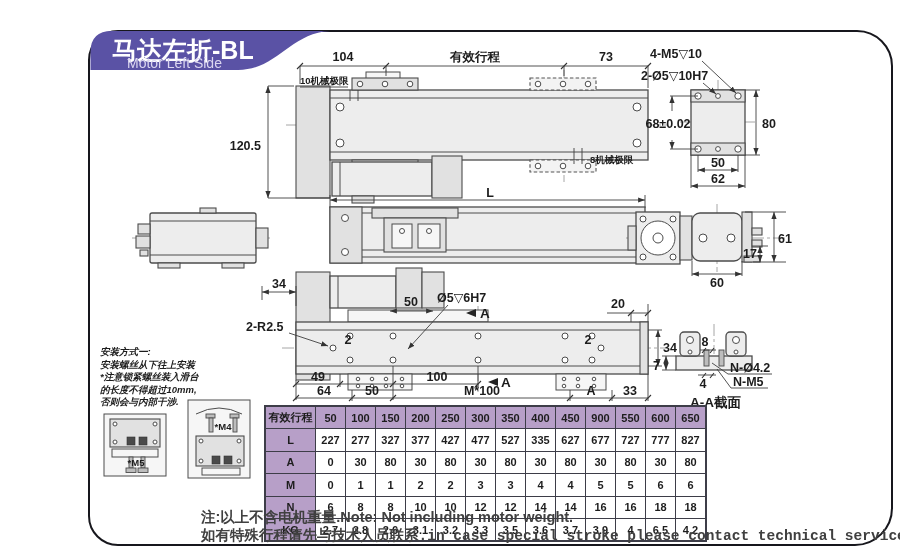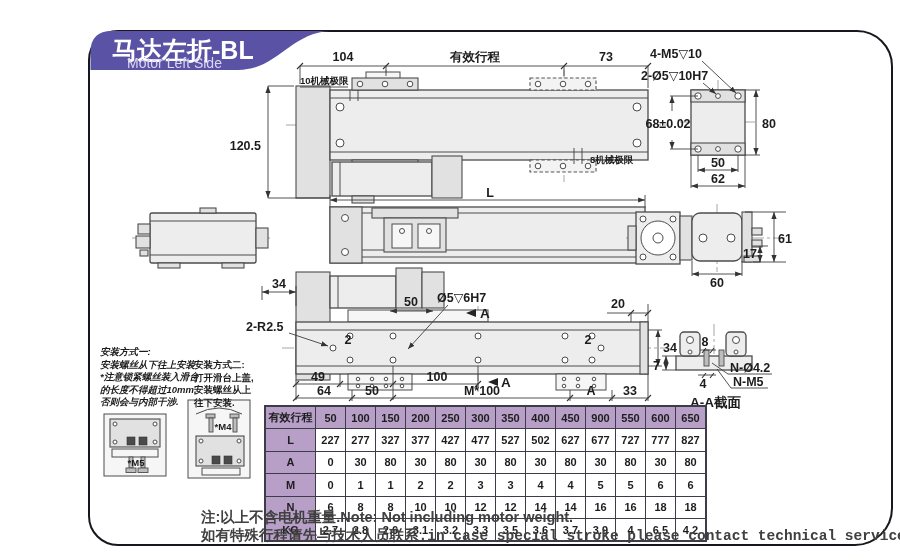--- a/index.html
+++ b/index.html
@@ -378,26 +378,20 @@
     </g>
   </svg>
 
   <div class="inst" style="left:100px; top:346px;font-style:italic;">
     <div>安装方式一:</div>
     <div>安装螺丝从下往上安装</div>
     <div>*注意锁紧螺丝装入滑台</div>
     <div>的长度不得超过10mm,</div>
     <div>否则会与内部干涉.</div>
   </div>
-  <div class="inst" style="left:194px; top:359px;">
-    <div>安装方式二:</div>
-    <div>打开滑台上盖,</div>
-    <div>安装螺丝从上</div>
-    <div>往下安装.</div>
-  </div>
 
   <table id="stroke-table">
       <tbody>
         <tr>
           <td class="hd">有效行程</td>
           <td class="hd">50</td>
           <td class="hd">100</td>
           <td class="hd">150</td>
           <td class="hd">200</td>
           <td class="hd">250</td>
@@ -412,21 +406,21 @@
         </tr>
         <tr>
           <td class="hd">L</td>
           <td class="td">227</td>
           <td class="td">277</td>
           <td class="td">327</td>
           <td class="td">377</td>
           <td class="td">427</td>
           <td class="td">477</td>
           <td class="td">527</td>
-          <td class="td">502</td>
+          <td class="td">335</td>
           <td class="td">627</td>
           <td class="td">677</td>
           <td class="td">727</td>
           <td class="td">777</td>
           <td class="td">827</td>
         </tr>
         <tr>
           <td class="hd">A</td>
           <td class="td">0</td>
           <td class="td">30</td>

